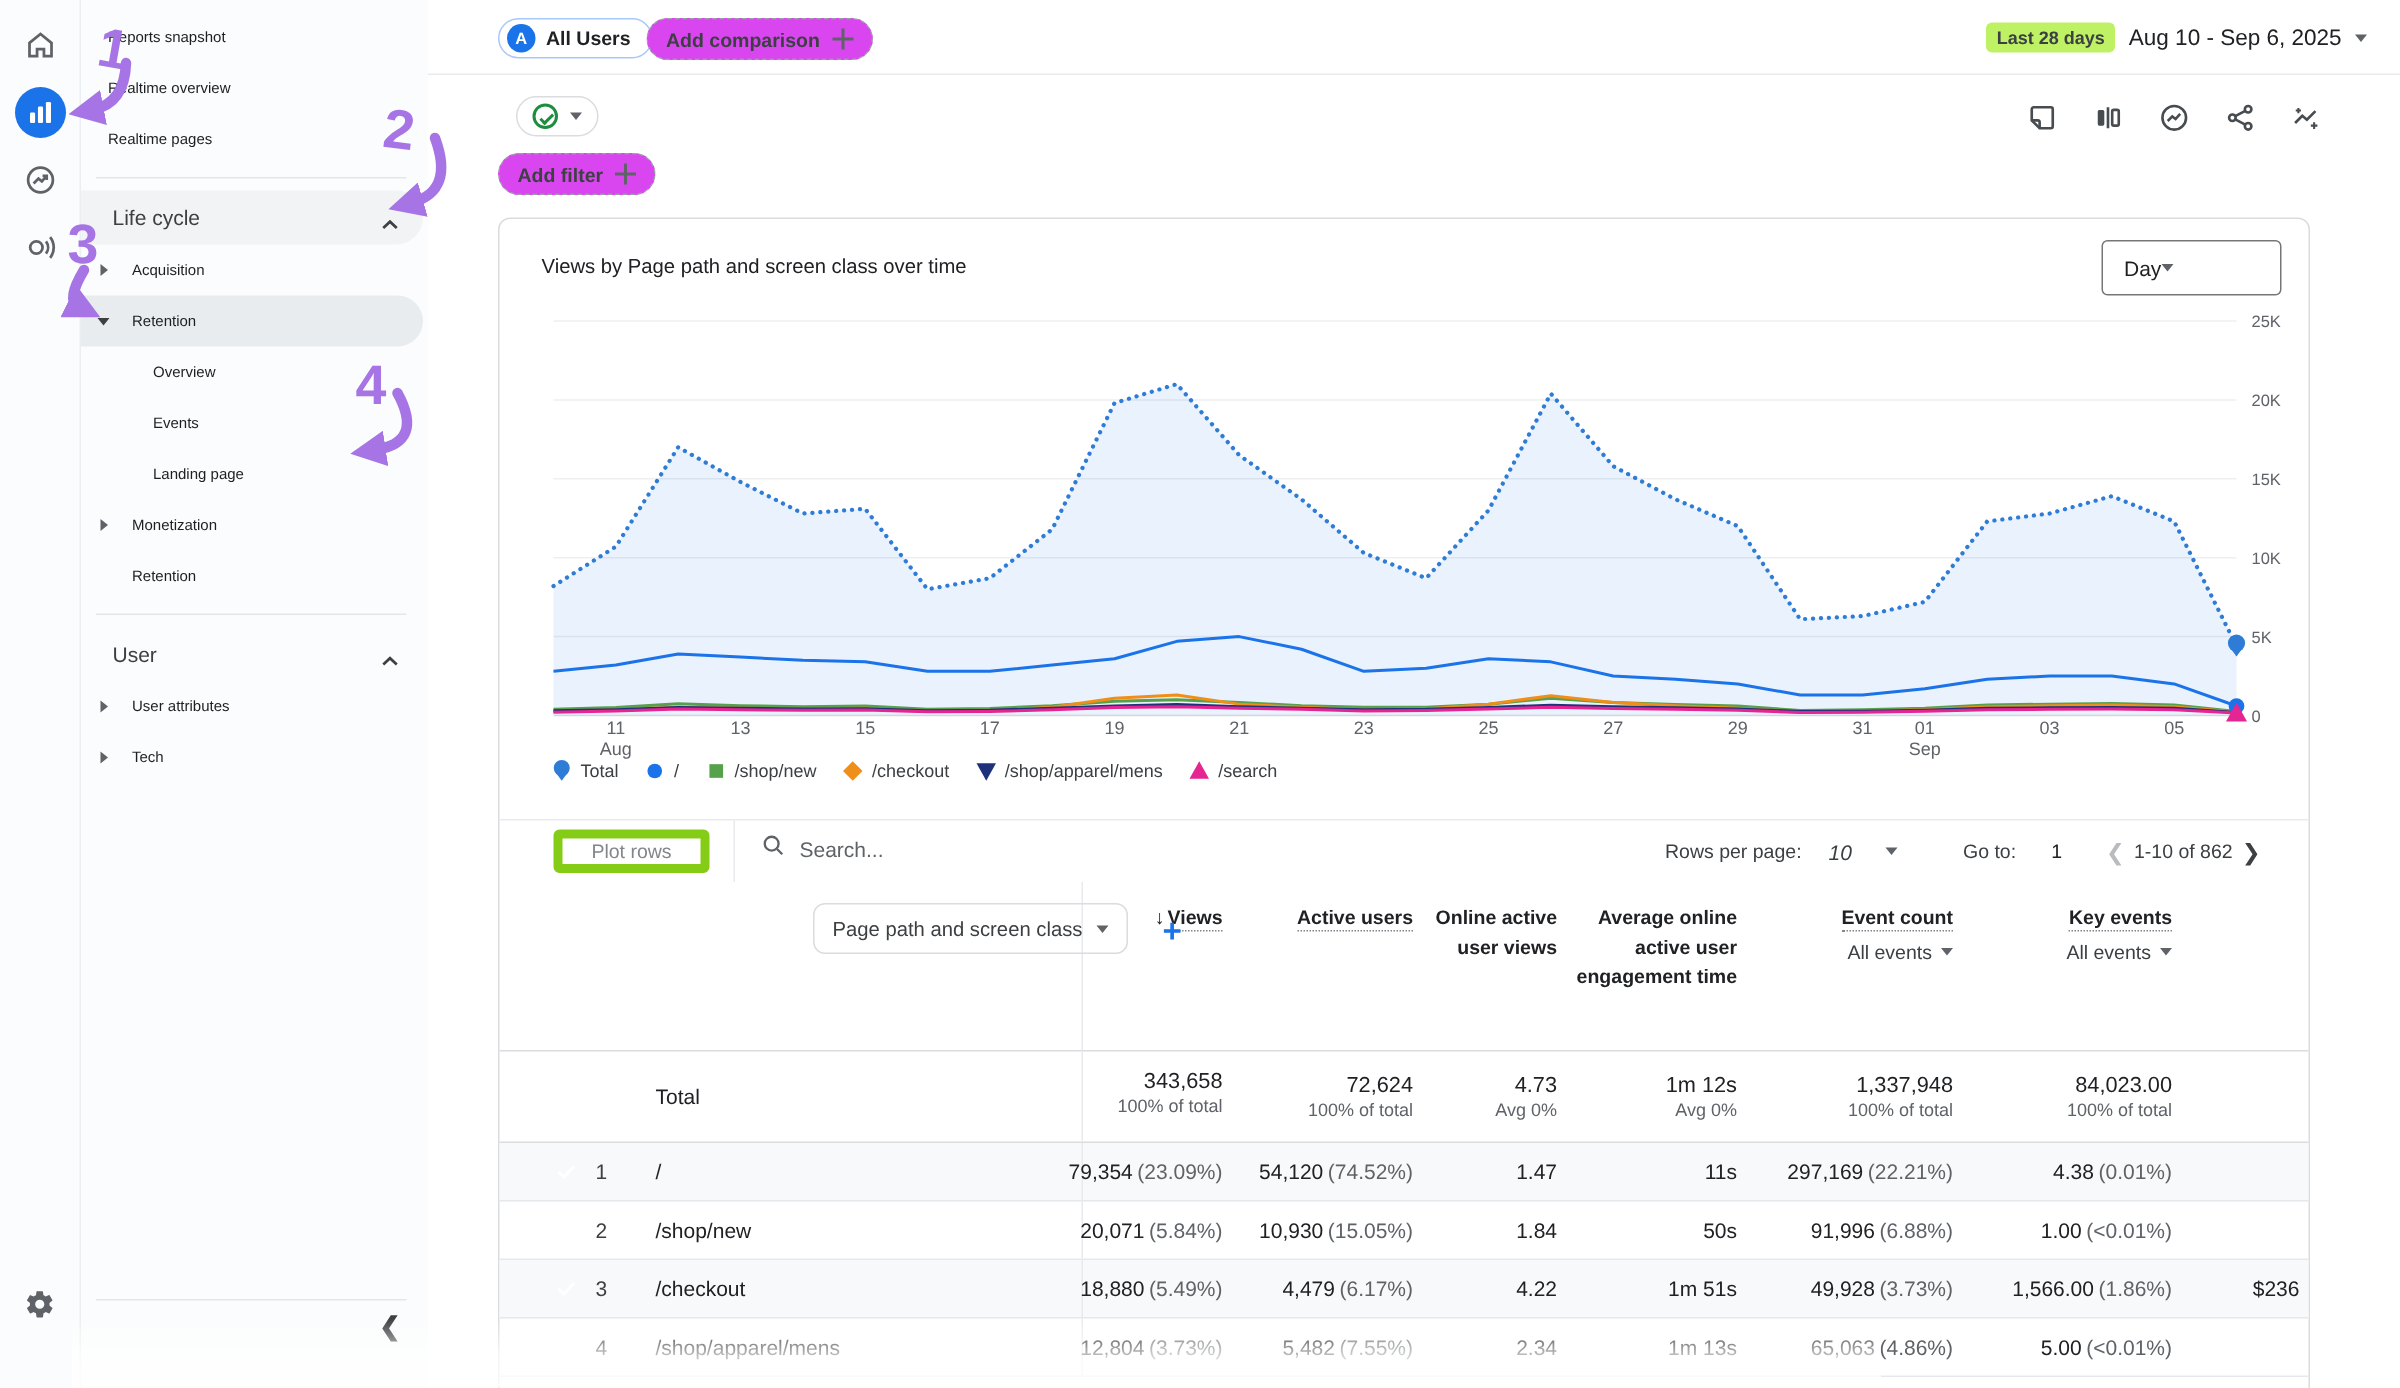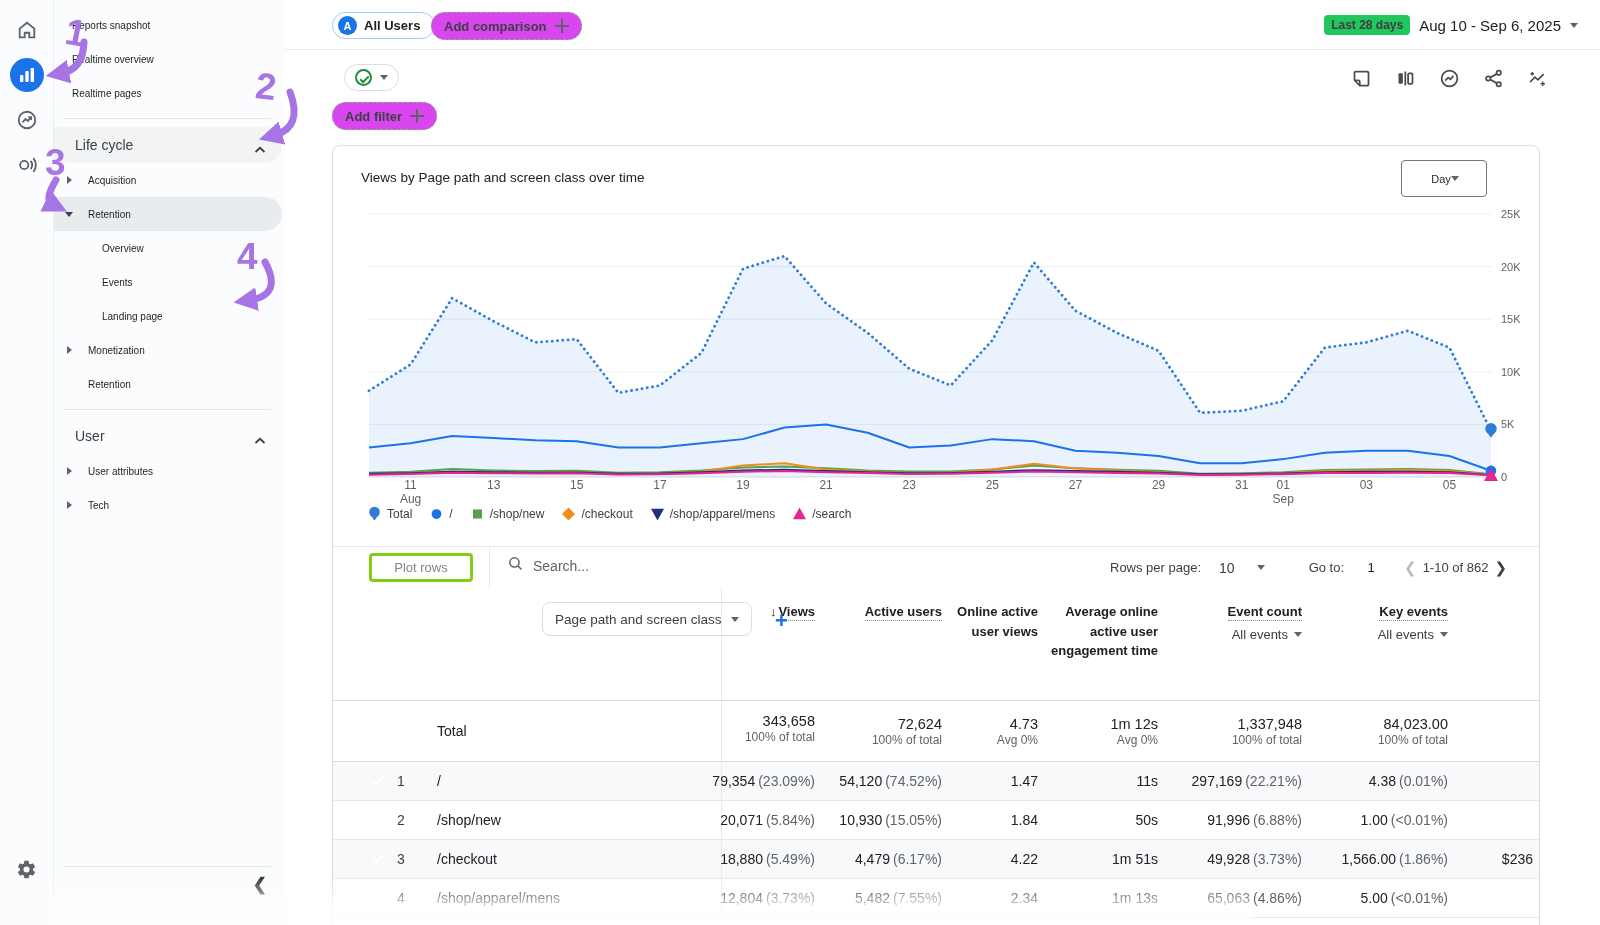--- a/index.html
+++ b/index.html
@@ -35,44 +35,44 @@
   .topbar { position:absolute; left:0; top:0; right:0; height:50px; border-bottom:1px solid #e8eaed; }
   .chip-users { position:absolute; left:47px; top:12px; height:27px; display:flex; align-items:center; gap:7px; padding:0 14px 0 5px; border:1px solid #a8c7fa; border-radius:14px; background:#fff; cursor:pointer; }
   .chip-users .av { width:19px; height:19px; border-radius:50%; background:#1a73e8; color:#fff; font-size:11px; font-weight:bold; display:flex; align-items:center; justify-content:center; }
   .chip-users .lb { font-size:13px; font-weight:bold; color:#202124; }
   .chip-dash { position:absolute; display:flex; align-items:center; gap:8px; height:28px; padding:0 12px; border:1px dashed #9aa0a6; border-radius:15px; font-size:13px; font-weight:bold; color:#3c4043; cursor:pointer; background:#d946ef; }
   .plus { position:relative; width:14px; height:14px; }
   .plus:before, .plus:after { content:""; position:absolute; background:#5f6368; }
   .plus:before { left:6px; top:0; width:2px; height:14px; }
   .plus:after { left:0; top:6px; width:14px; height:2px; }
   .daterange { position:absolute; right:22px; top:15px; display:flex; align-items:center; gap:9px; cursor:pointer; }
-  .dr-preset { font-size:12px; font-weight:bold; color:#3c4043; background:#22c55e; border-radius:4px; padding:3px 7px; }
+  .dr-preset { font-size:12px; font-weight:bold; color:#3c4043; background:#bef264; border-radius:4px; padding:3px 7px; }
   .dr-text { font-size:15px; color:#202124; }
   .caret { width:0; height:0; border-top:5px solid #5f6368; border-left:4.5px solid transparent; border-right:4.5px solid transparent; }
 
   .title-row { position:absolute; left:47px; top:64px; right:0; height:36px; }
   .rpt-title { display:inline-block; font-size:22px; color:#1f1f1f; padding-bottom:7px; border-bottom:2px dotted #9aa0a6; }
   .check-pill { display:inline-flex; align-items:center; gap:8px; height:27px; padding:0 10px; border:1px solid #dadce0; border-radius:14px; margin-left:12px; vertical-align:6px; cursor:pointer; }
   .gcheck { width:17px; height:17px; border:2px solid #1e8e3e; border-radius:50%; position:relative; }
   .gcheck:after { content:""; position:absolute; left:3px; top:5px; width:7px; height:3px; border-left:2px solid #1e8e3e; border-bottom:2px solid #1e8e3e; transform:rotate(-45deg); }
   .hdr-icons { position:absolute; right:52px; top:4px; display:flex; gap:23px; color:#474c50; }
   .hdr-icons > div { cursor:pointer; }
   .filter-row { position:absolute; left:47px; top:102px; }
 
   
   .card { position:absolute; left:47px; top:145px; width:1208px; height:810px; background:#fff; border:1px solid #dadce0; border-radius:8px; }
   .c-title { position:absolute; left:28px; top:24px; font-size:13.5px; color:#202124; }
-  .day-sel { position:absolute; left:1068px; top:14px; width:86px; height:37px; border:1px solid #747775; border-radius:4px; display:flex; align-items:center; justify-content:center; padding:0 12px 0 14px; font-size:11px; color:#1f1f1f; cursor:pointer; }
+  .day-sel { position:absolute; left:1068px; top:14px; width:120px; height:37px; border:1px solid #747775; border-radius:4px; display:flex; align-items:center; justify-content:flex-start; padding:0 12px 0 14px; font-size:14px; color:#1f1f1f; cursor:pointer; }
   #chart-svg { position:absolute; left:0; top:60px; }
   .legend { position:absolute; left:34px; top:360px; display:flex; align-items:center; gap:17px; }
   .leg-item { display:flex; align-items:center; gap:5px; font-size:12px; color:#3c4043; }
   .c-div { position:absolute; left:0; top:400px; right:0; height:1px; background:#e8eaed; }
 
   .toolbar { position:absolute; left:0; top:401px; right:0; height:41px; }
-  .plot-rows { position:absolute; left:36px; top:6px; width:104px; height:29px; border:3px solid #84cc16; border-radius:4px; background:#fff; color:#80868b; font-size:13px; display:flex; align-items:center; justify-content:center; }
+  .plot-rows { position:absolute; left:36px; top:6px; width:104px; height:29px; border:6px solid #84cc16; border-radius:4px; background:#fff; color:#80868b; font-size:13px; display:flex; align-items:center; justify-content:center; }
   .tb-div { position:absolute; left:156px; top:0; width:1px; height:41px; background:#e8eaed; }
   .search-wrap { position:absolute; left:174px; top:8px; display:flex; align-items:center; gap:9px; color:#5f6368; }
   .search-wrap input { border:none; outline:none; font-size:14px; color:#3c4043; width:220px; background:transparent; font-family:"Liberation Sans",sans-serif; }
   .search-wrap input::placeholder { color:#5f6368; }
   .pager { position:absolute; right:26px; top:0; height:41px; display:flex; align-items:center; font-size:13px; color:#3c4043; }
   .goto-in { width:26px; border:none; outline:none; font-size:13px; color:#202124; text-align:center; background:transparent; font-family:"Liberation Sans",sans-serif; }
   .pg-ch { font-size:15px; padding:0 6px; cursor:pointer; }
 
   
   .grid { display:grid; grid-template-columns:64px 40px 284px 102px 127px 96px 120px 144px 146px 85px; }
@@ -375,21 +375,21 @@
       <div class="tb-div"></div>
       <div class="search-wrap">
         <span><svg width="17" height="17" viewBox="0 0 24 24" fill="none" stroke="currentColor" stroke-width="2.2">
               <circle cx="10.5" cy="10.5" r="6.5"></circle>
               <path d="m15.5 15.5 5 5"></path>
             </svg></span>
         <input type="text" placeholder="Search..." style="">
       </div>
       <div class="pager">
         <span>Rows per page:</span>
-        <span style="margin-left:18px; font-size:14px;">10</span>
+        <span style="margin-left:18px; font-size:14px;font-style:italic;">10</span>
         <span class="caret" style="margin-left:22px;"></span>
         <span style="margin-left:44px;">Go to:</span>
         <input class="goto-in" style="margin-left: 14px;" value="1">
         <span class="pg-ch" style="color:#b8bcc0; margin-left:14px;">❮</span>
         <span>1-10 of 862</span>
         <span class="pg-ch">❯</span>
       </div>
     </div>
 
     <div class="thead grid">

